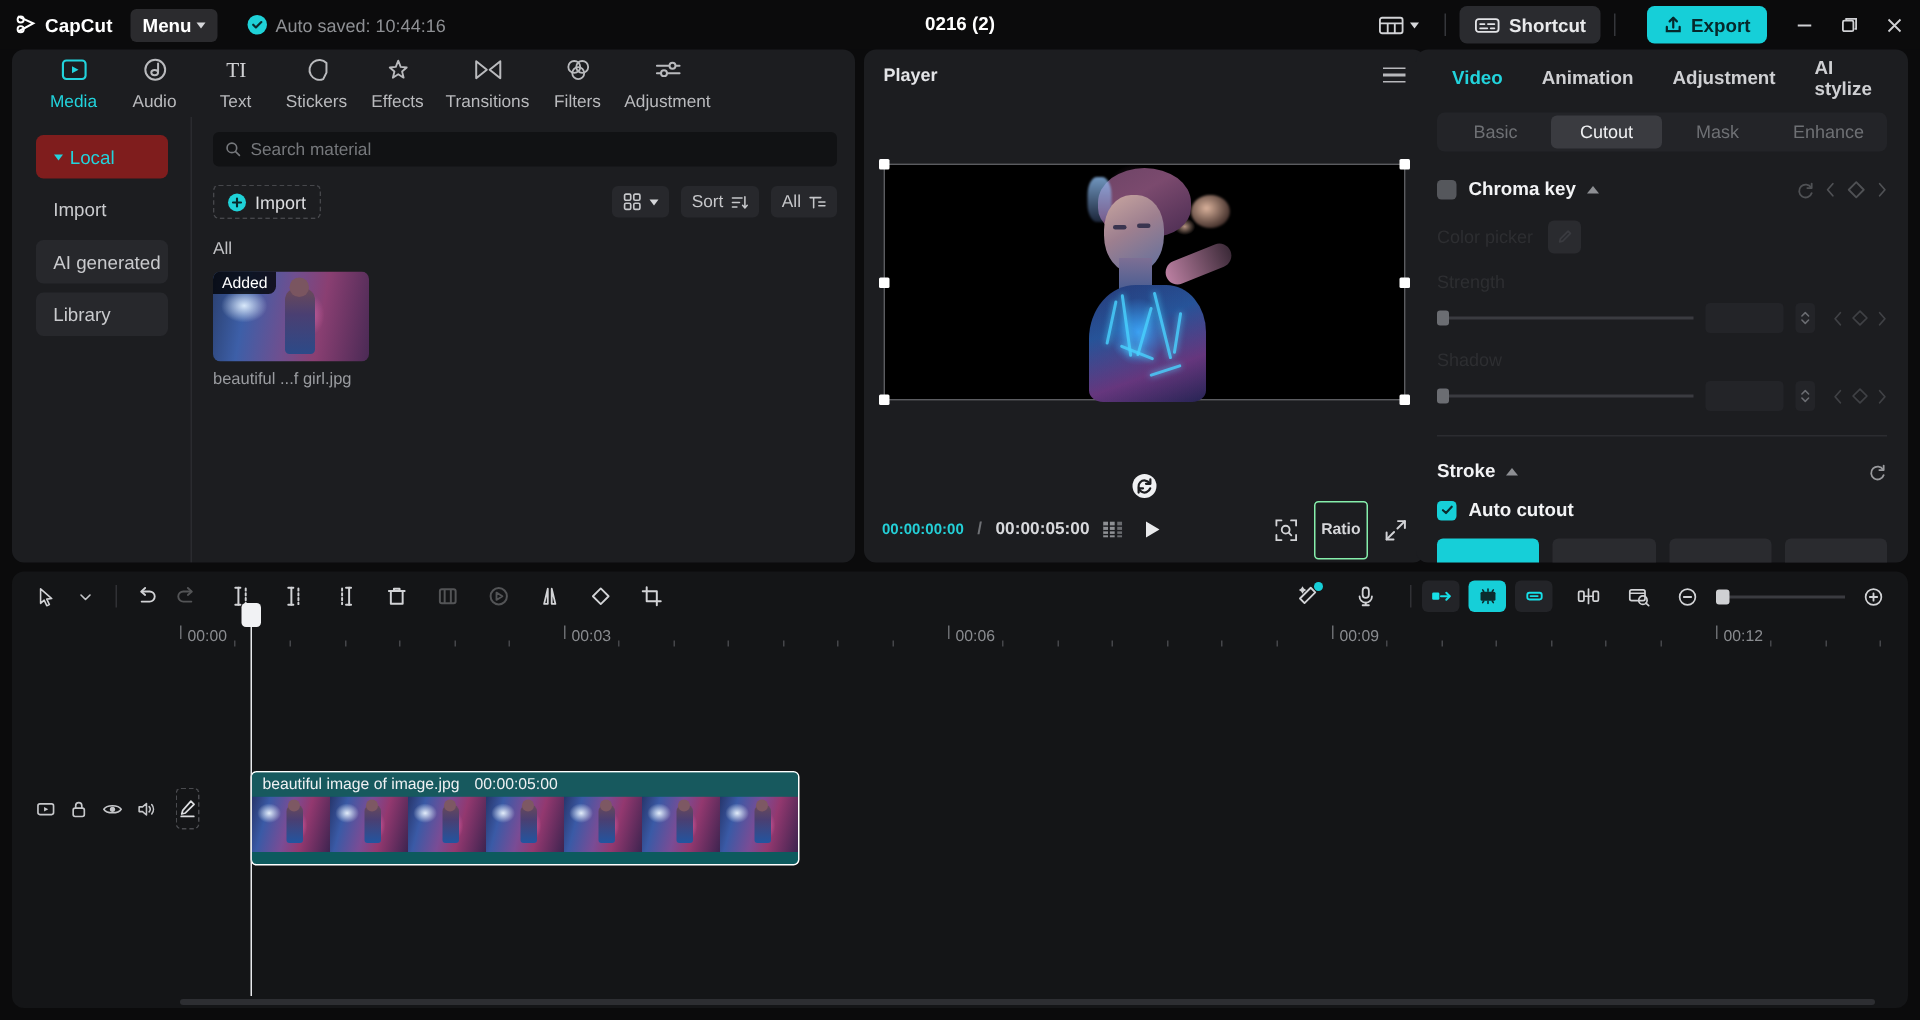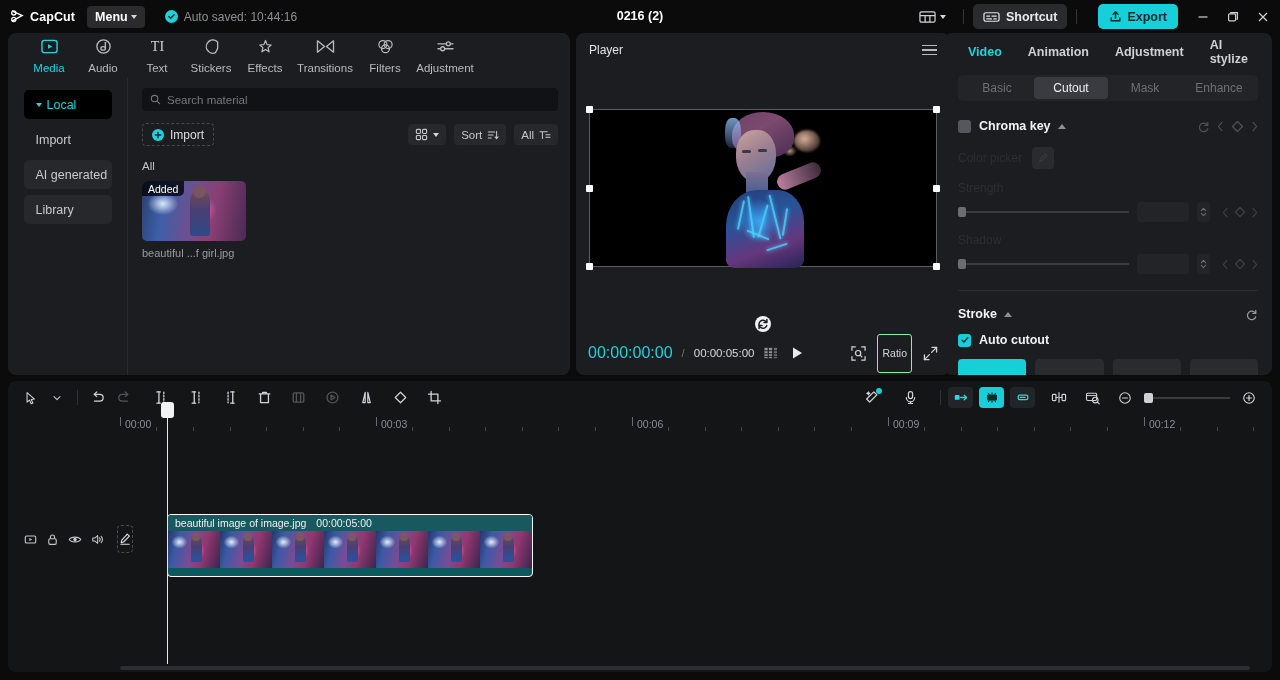--- a/index.html
+++ b/index.html
@@ -83,21 +83,21 @@
   .media-body { position: absolute; top: 45px; left: 0; right: 0; bottom: 0; display: flex; }
   .media-left {
     width: 120px; border-right: 1px solid #2a2b2f; padding-top: 12px;
     display: flex; flex-direction: column; align-items: center; gap: 6px;
   }
   .mside {
     width: 88px; height: 29px; border-radius: 5px;
     display: flex; align-items: center; padding-left: 12px;
     font-size: 12.5px; color: #c9cacd;
   }
-  .mside.active { background: #000000; color: #22d3dc; }
+  .mside.active { background: #7f1d1d; color: #22d3dc; }
   .mside .tri {
     width: 0; height: 0; border-left: 3px solid transparent; border-right: 3px solid transparent;
     border-top: 4px solid #22d3dc; margin-right: 5px;
   }
   .mside.filled { background: #27282c; }
 
   .media-main { flex: 1; padding: 10px 12px 0 14px; position: relative; }
   .search-box {
     height: 23px; background: #111214; border-radius: 4px;
     display: flex; align-items: center; gap: 6px; padding: 0 8px;
@@ -142,21 +142,21 @@
     background: rgba(0,0,0,.78); border-radius: 5px 0 5px 0;
     font-size: 10.5px; color: #fff; display: flex; align-items: center;
   }
   .thumb-name {
     margin-top: 6px; font-size: 11px; color: #9a9ca0; width: 106px; text-align: left;
   }
 
   
   .player-panel {
     position: absolute; left: 576px; top: 33px; width: 374px; height: 342px;
-    background: #1c1d20; border-radius: 8px;
+    background: #1c1d20; border-radius: 8px; font-weight: bold;
   }
   .player-head {
     height: 34px; display: flex; align-items: center; padding: 0 13px;
     font-size: 12px; color: #e3e4e7;
   }
   .hamb { margin-left: auto; display: flex; flex-direction: column; gap: 3px; }
   .hamb i { display: block; width: 15px; height: 1.6px; background: #b7b8bb; }
   .stage {
     position: absolute; left: 0; right: 0; top: 34px; height: 242px;
     display: flex; align-items: center; justify-content: center;
@@ -229,21 +229,21 @@
   .ht { top: -3px; } .hb { bottom: -3px; }
   .hmid-v { top: 50%; margin-top: -3.5px; }
   .refresh-btn {
     position: absolute; left: 50%; transform: translateX(-50%); top: 248px;
     width: 18px; height: 18px;
   }
   .player-ctrls {
     position: absolute; left: 0; right: 0; bottom: 10px; height: 24px;
     display: flex; align-items: center; padding: 0 12px; gap: 9px;
   }
-  .tc-cur { font-size: 16px; color: #24d0d8; font-variant-numeric: tabular-nums; }
+  .tc-cur { font-size: 10px; color: #24d0d8; font-variant-numeric: tabular-nums; }
   .tc-sep { font-size: 11.5px; color: #6f7175; }
   .tc-tot { font-size: 11.5px; color: #d8d9dc; font-variant-numeric: tabular-nums; }
   .ratio-chip {
     border: 1px solid #86efac; border-radius: 3px; padding: 12px 4px;
     font-size: 10.5px; color: #d5d6d9; line-height: 13px;
   }
   .pc-right { margin-left: auto; display: flex; align-items: center; gap: 11px; }
 
   
   .right-panel {

